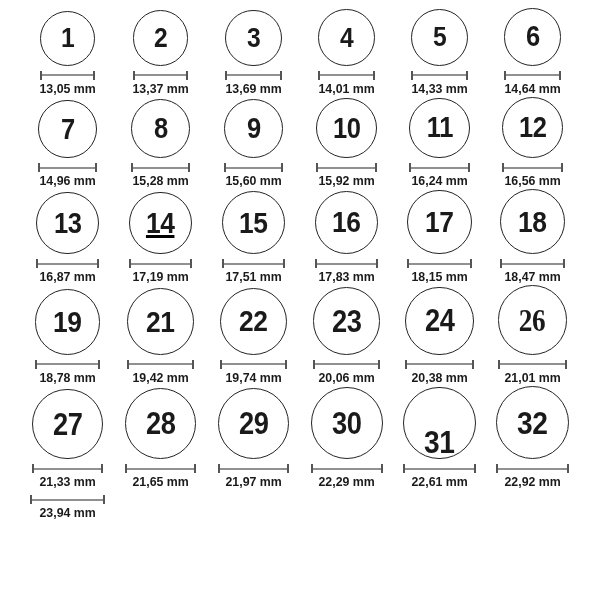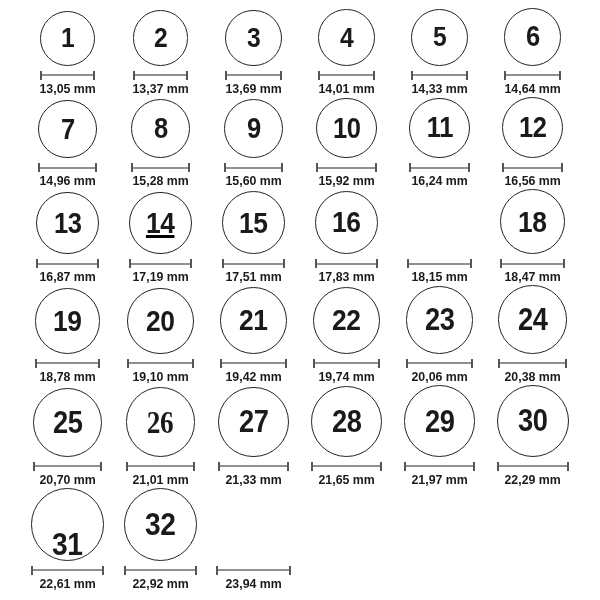--- a/index.html
+++ b/index.html
@@ -227,20 +227,23 @@
     <div class="circle" style="width: 63.7952px; height: 63.7952px; text-align: center;">
       <span class="num" style="font-size: 30px;">16</span>
     </div>
     <div class="bar" style="width: 63.7952px;">
       <div class="line"></div>
     </div>
     <div class="label">17,83 mm</div>
   </div>
 
   <div class="cell">
+    <div class="circle" style="width: 64.384px; height: 64.384px;">
+      <span class="num" style="font-size: 30px;">17</span>
+    </div>
     <div class="bar" style="width: 64.384px;">
       <div class="line"></div>
     </div>
     <div class="label">18,15 mm</div>
   </div>
 
   <div class="cell">
     <div class="circle" style="width: 64.9728px; height: 64.9728px;">
       <span class="num" style="font-size: 30px;">18</span>
     </div>
@@ -253,29 +256,20 @@
   <div class="cell">
     <div class="circle" style="width: 65.5432px; height: 65.5432px;">
       <span class="num" style="font-size: 30px;">19</span>
     </div>
     <div class="bar" style="width: 65.5432px;">
       <div class="line"></div>
     </div>
     <div class="label">18,78 mm</div>
   </div>
 
-  <div class="cell">
-    <div class="circle" style="width: 66.132px; height: 66.132px;">
-      <span class="num" style="font-size: 30px;">20</span>
-    </div>
-    <div class="bar" style="width: 66.132px;">
-      <div class="line"></div>
-    </div>
-    <div class="label">19,10 mm</div>
-  </div>
 
   <div class="cell">
     <div class="circle" style="width: 66.7208px; height: 66.7208px;">
       <span class="num" style="font-size: 30px;">21</span>
     </div>
     <div class="bar" style="width: 66.7208px;">
       <div class="line"></div>
     </div>
     <div class="label">19,42 mm</div>
   </div>
@@ -303,29 +297,20 @@
   <div class="cell">
     <div class="circle" style="width: 68.4872px; height: 68.4872px;">
       <span class="num" style="font-size: 31px;">24</span>
     </div>
     <div class="bar" style="width: 68.4872px;">
       <div class="line"></div>
     </div>
     <div class="label">20,38 mm</div>
   </div>
 
-  <div class="cell">
-    <div class="circle" style="width: 69.076px; height: 69.076px;">
-      <span class="num" style="font-size: 31px;">25</span>
-    </div>
-    <div class="bar" style="width: 69.076px;">
-      <div class="line"></div>
-    </div>
-    <div class="label">20,70 mm</div>
-  </div>
 
   <div class="cell">
     <div class="circle" style="width: 69.6464px; height: 69.6464px; font-family: Liberation Serif, serif;">
       <span class="num" style="font-size: 31px;">26</span>
     </div>
     <div class="bar" style="width: 69.6464px;">
       <div class="line"></div>
     </div>
     <div class="label">21,01 mm</div>
   </div>

